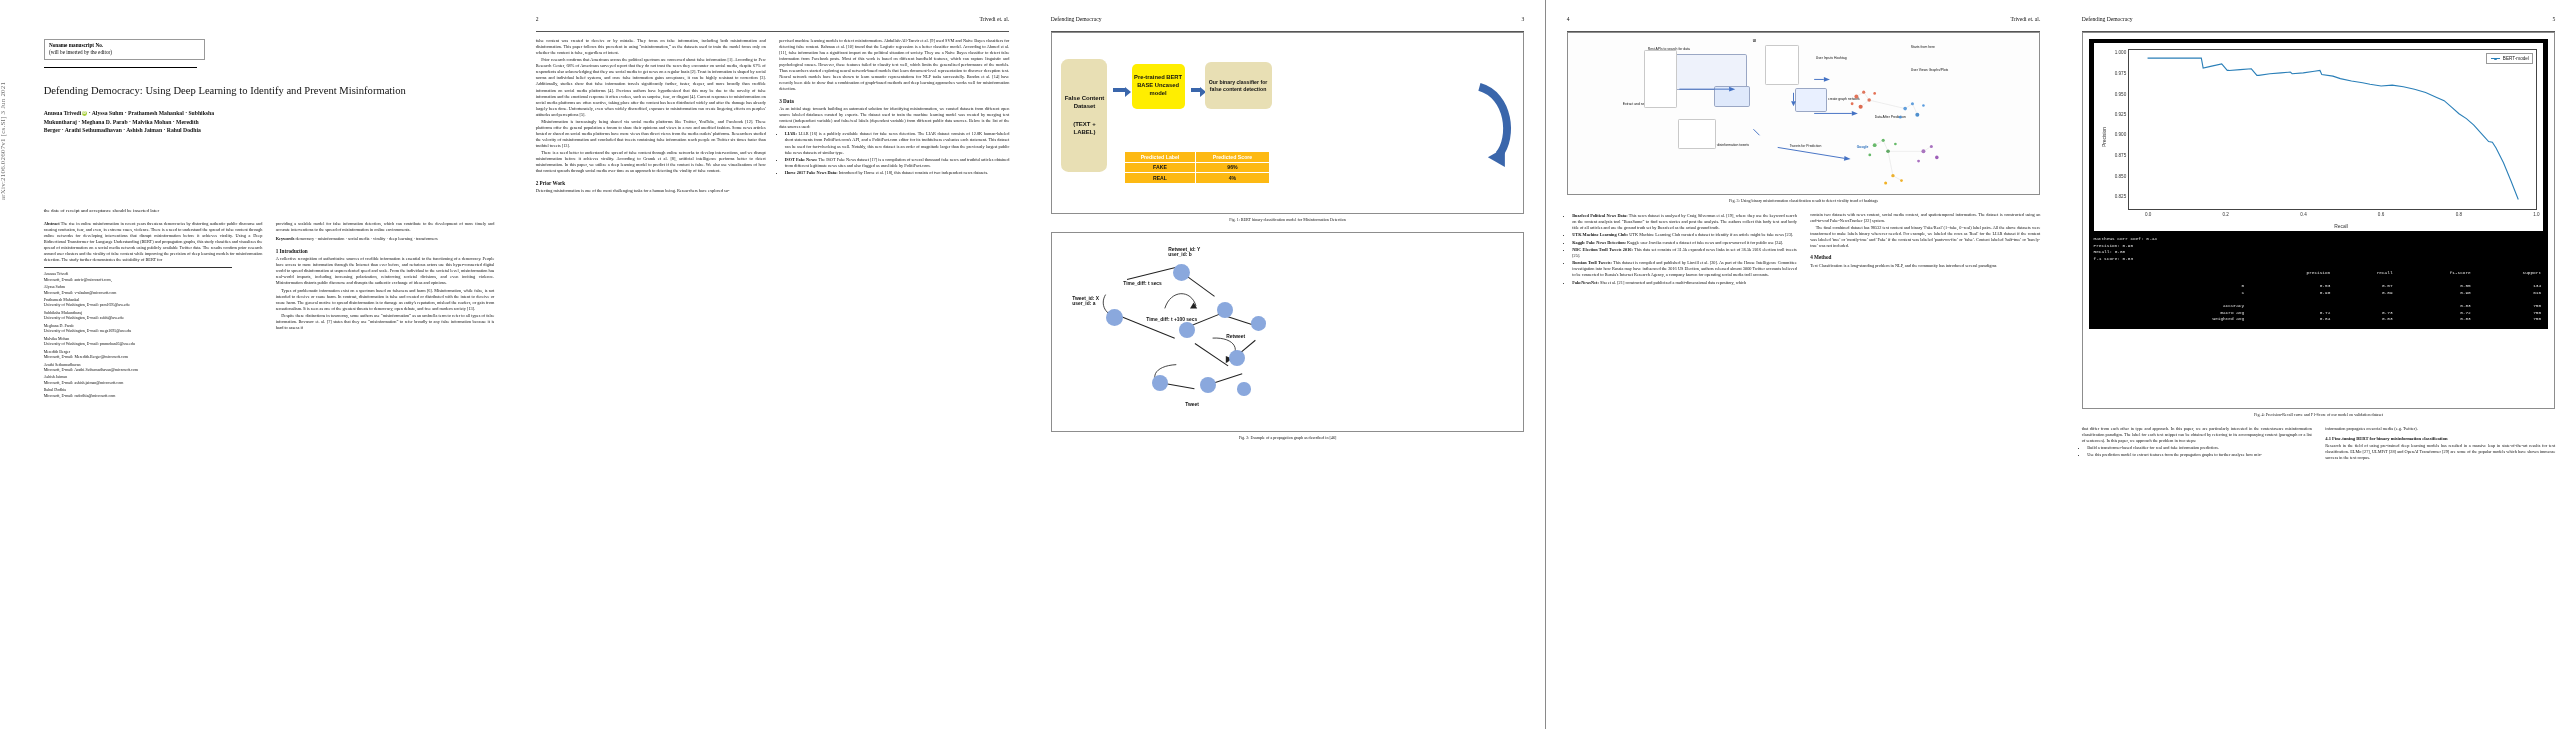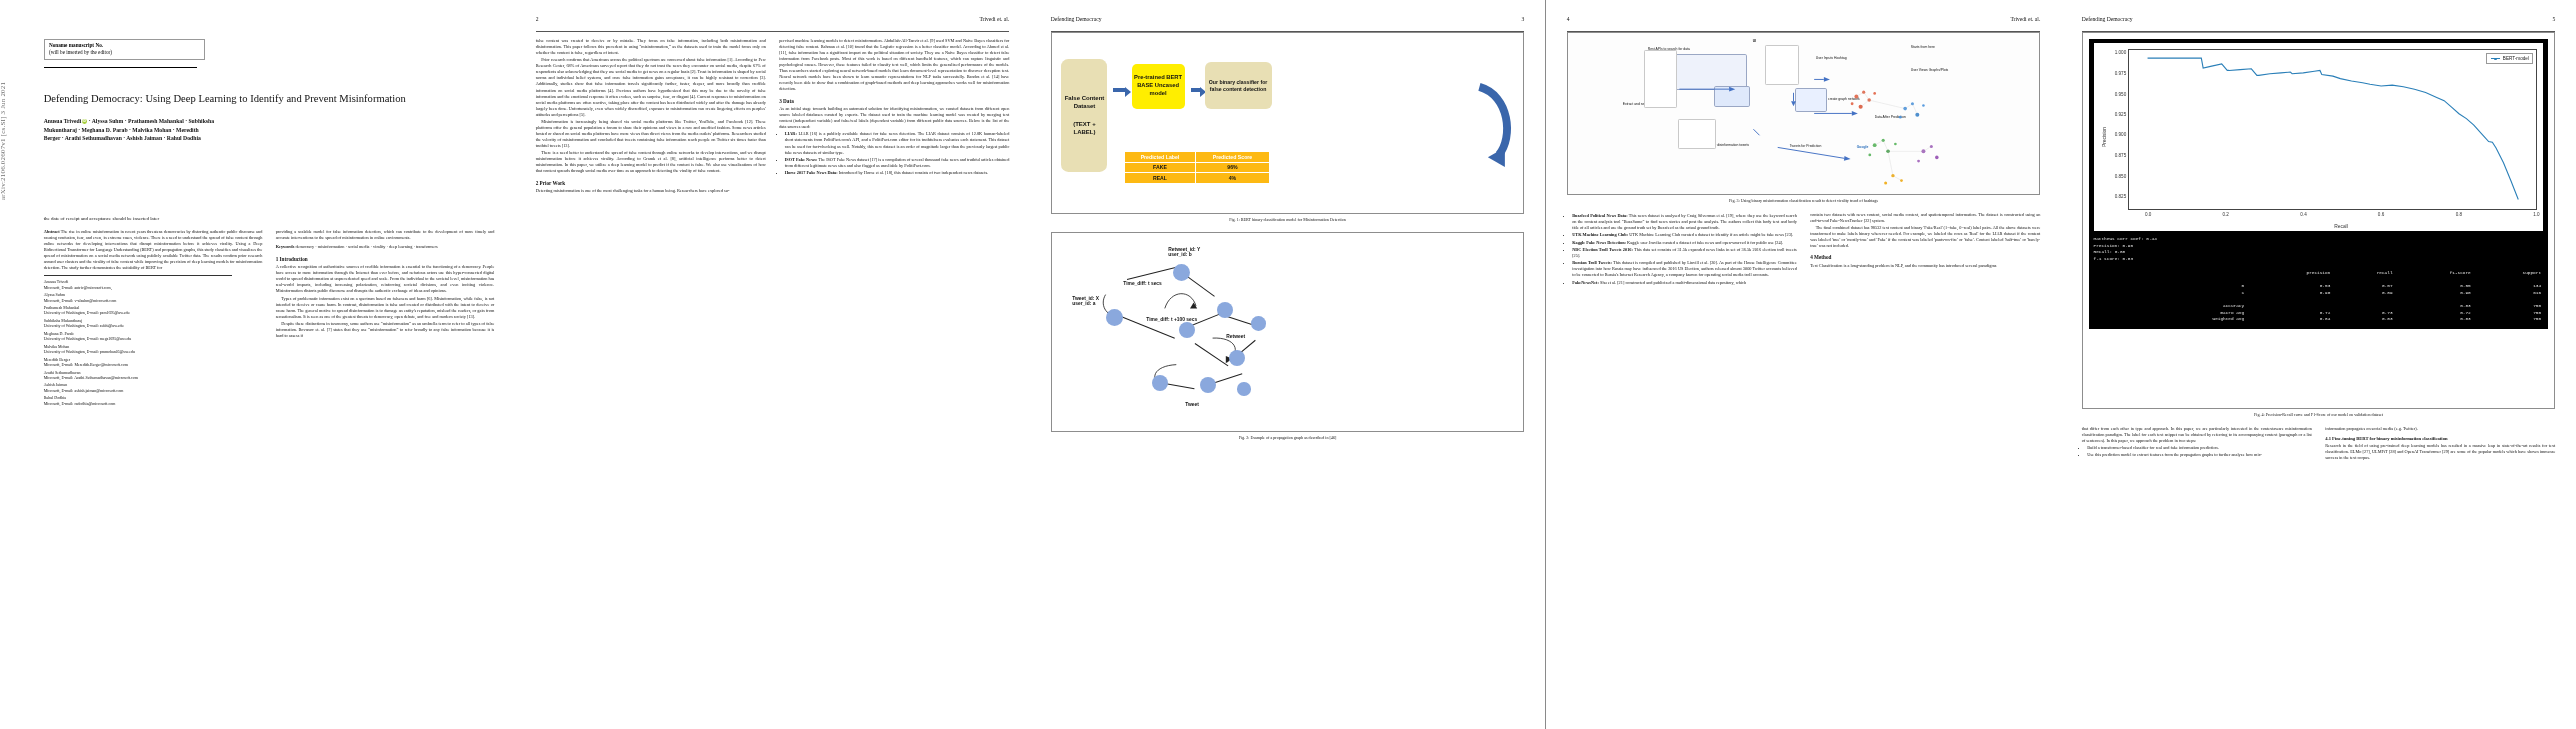--- a/index.html
+++ b/index.html
@@ -24,21 +24,21 @@
 
   
   .arxiv{position:absolute;left:-1.2px;top:200px;width:292px;transform:rotate(-90deg);
          transform-origin:left top;font-size:7px;color:#6f6f6f;letter-spacing:0.2px;
          font-family:"Liberation Serif",serif;white-space:nowrap;}
 
   
   .nonamebox{margin-top:23px;border:0.6px solid #999;padding:2.4px 4.3px 3px 4.3px;font-size:5.2px;line-height:1.32;width:151px;}
   .nonamebox b{font-weight:bold;}
   .titlerule{border-bottom:1.3px solid #000;margin:7.3px 0 0 0;width:153px;}
-  .paper-title{margin-top:24px;font-size:10.6px;line-height:1.26;font-weight:normal;color:#111;}
+  .paper-title{margin-top:16px;font-size:10.6px;line-height:1.26;font-weight:normal;color:#111;}
   .authors{margin-top:11.5px;font-size:5.7px;line-height:1.5;font-weight:bold;color:#111;}
   .orcid{display:inline-block;width:4.9px;height:4.9px;border-radius:50%;background:#a6ce39;
          color:#fff;font-size:3.6px;font-weight:bold;text-align:center;line-height:4.9px;
          font-family:"Liberation Sans",sans-serif;vertical-align:middle;margin:0 0.6px;}
   .recvline{margin-top:73px;font-size:5px;color:#111;}
 
   
   .cols{display:flex;gap:13.4px;margin-top:6px;}
   .col{width:calc(50% - 6.7px);}
   .bodytext{font-size:4.3px;line-height:1.40;text-align:justify;color:#111;

